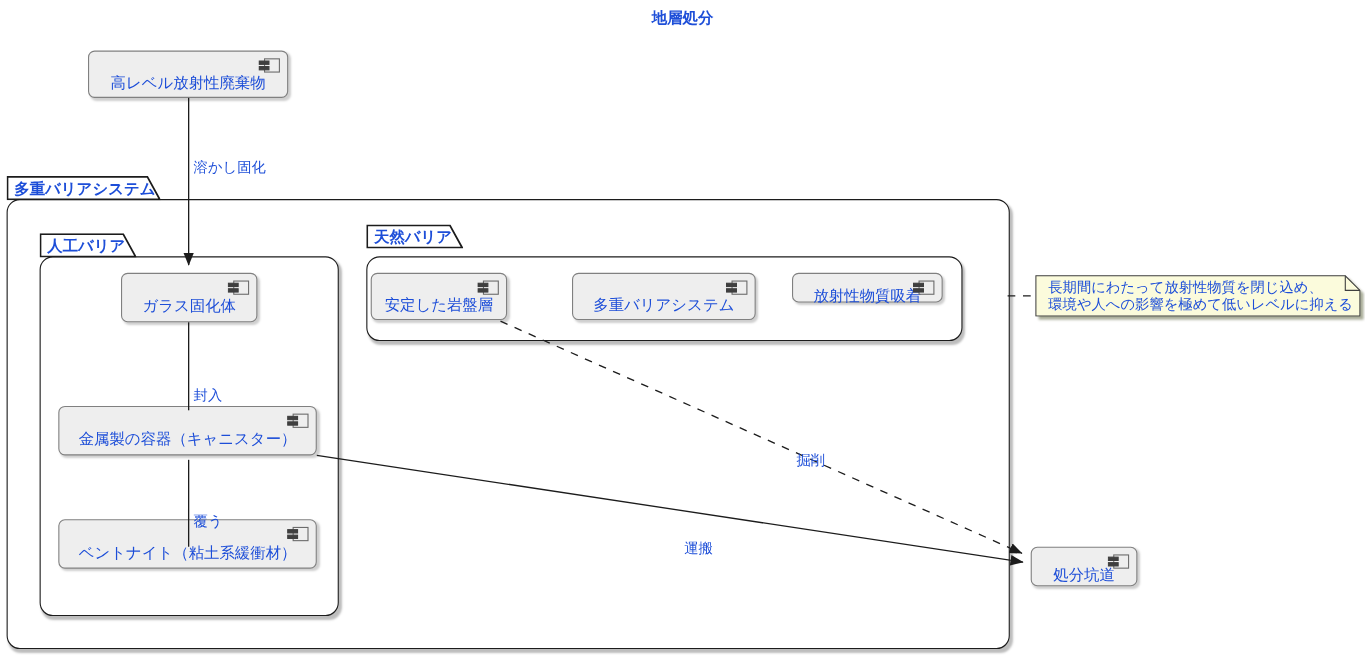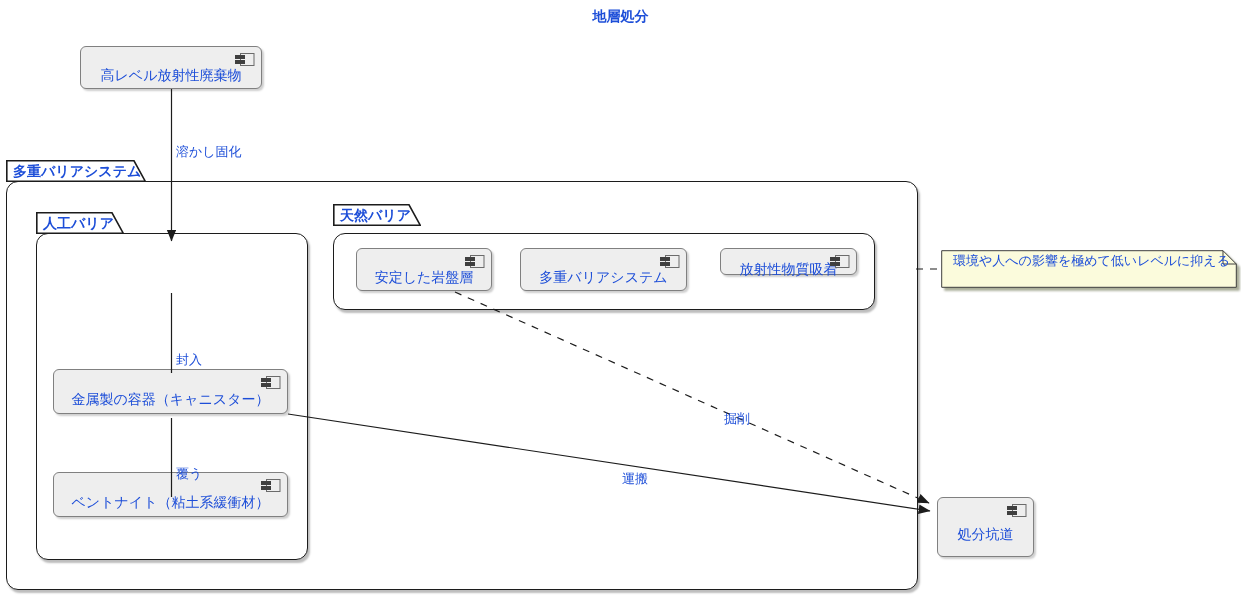--- a/index.html
+++ b/index.html
@@ -84,20 +84,30 @@
     <span class="cicon">
       <svg width="20" height="15">
           <rect x="5.5" y="1.5" width="13.5" height="12" fill="none" stroke="#6b6b6b"></rect>
           <rect x="0.5" y="3.5" width="9" height="3" fill="#3f3f3f" stroke="#3f3f3f"></rect>
           <rect x="0.5" y="8.5" width="9" height="3" fill="#3f3f3f" stroke="#3f3f3f"></rect>
         </svg>
     </span>
     <span>高レベル放射性廃棄物</span>
   </div>
 
+  <div class="node" style="left:110px;top:248px;width:124px;height:45px">
+    <span class="cicon">
+      <svg width="20" height="15">
+          <rect x="5.5" y="1.5" width="13.5" height="12" fill="none" stroke="#6b6b6b"></rect>
+          <rect x="0.5" y="3.5" width="9" height="3" fill="#3f3f3f" stroke="#3f3f3f"></rect>
+          <rect x="0.5" y="8.5" width="9" height="3" fill="#3f3f3f" stroke="#3f3f3f"></rect>
+        </svg>
+    </span>
+    <span>ガラス固化体</span>
+  </div>
 
   <div class="node" style="left:53px;top:369px;width:235px;height:45px">
     <span class="cicon">
       <svg width="20" height="15">
           <rect x="5.5" y="1.5" width="13.5" height="12" fill="none" stroke="#6b6b6b"></rect>
           <rect x="0.5" y="3.5" width="9" height="3" fill="#3f3f3f" stroke="#3f3f3f"></rect>
           <rect x="0.5" y="8.5" width="9" height="3" fill="#3f3f3f" stroke="#3f3f3f"></rect>
         </svg>
     </span>
     <span>金属製の容器（キャニスター）</span>
@@ -107,21 +117,21 @@
     <span class="cicon">
       <svg width="20" height="15">
           <rect x="5.5" y="1.5" width="13.5" height="12" fill="none" stroke="#6b6b6b"></rect>
           <rect x="0.5" y="3.5" width="9" height="3" fill="#3f3f3f" stroke="#3f3f3f"></rect>
           <rect x="0.5" y="8.5" width="9" height="3" fill="#3f3f3f" stroke="#3f3f3f"></rect>
         </svg>
     </span>
     <span>ベントナイト（粘土系緩衝材）</span>
   </div>
 
-  <div class="node" style="left:356px;top:248px;width:136px;height:43px">
+  <div class="node" style="left:337px;top:248px;width:124px;height:43px">
     <span class="cicon">
       <svg width="20" height="15">
           <rect x="5.5" y="1.5" width="13.5" height="12" fill="none" stroke="#6b6b6b"></rect>
           <rect x="0.5" y="3.5" width="9" height="3" fill="#3f3f3f" stroke="#3f3f3f"></rect>
           <rect x="0.5" y="8.5" width="9" height="3" fill="#3f3f3f" stroke="#3f3f3f"></rect>
         </svg>
     </span>
     <span>安定した岩盤層</span>
   </div>
 
@@ -140,37 +150,38 @@
     <span class="cicon">
       <svg width="20" height="15">
           <rect x="5.5" y="1.5" width="13.5" height="12" fill="none" stroke="#6b6b6b"></rect>
           <rect x="0.5" y="3.5" width="9" height="3" fill="#3f3f3f" stroke="#3f3f3f"></rect>
           <rect x="0.5" y="8.5" width="9" height="3" fill="#3f3f3f" stroke="#3f3f3f"></rect>
         </svg>
     </span>
     <span>放射性物質吸着</span>
   </div>
 
-  <div class="node" style="left:937px;top:497px;width:97px;height:60px">
+  <div class="node" style="left:937px;top:497px;width:97px;height:36px">
     <span class="cicon">
       <svg width="20" height="15">
           <rect x="5.5" y="1.5" width="13.5" height="12" fill="none" stroke="#6b6b6b"></rect>
           <rect x="0.5" y="3.5" width="9" height="3" fill="#3f3f3f" stroke="#3f3f3f"></rect>
           <rect x="0.5" y="8.5" width="9" height="3" fill="#3f3f3f" stroke="#3f3f3f"></rect>
         </svg>
     </span>
     <span>処分坑道</span>
   </div>
 
   <div class="note" style="left:941px;top:250px;width:296px;height:38px">
     <svg width="296" height="38">
       <path d="M0.7,0.7 L282,0.7 L295.3,14 L295.3,37.3 L0.7,37.3 Z" fill="#FBFBDC" stroke="#3F3F3F" stroke-width="1"></path>
       <path d="M282,0.7 L282,14 L295.3,14" fill="none" stroke="#3F3F3F" stroke-width="1"></path>
     </svg>
     <div class="note-text">
+      <div>長期間にわたって放射性物質を閉じ込め、</div>
       <div>環境や人への影響を極めて低いレベルに抑える</div>
     </div>
   </div>
 
   <svg class="overlay" width="1241" height="596">
     <defs>
       <marker id="arr" markerWidth="11" markerHeight="9" refX="9.5" refY="4" orient="auto">
         <path d="M0,0 L10,4 L0,8 Z" fill="#1c1c1c"></path>
       </marker>
     </defs>
@@ -179,15 +190,15 @@
     <line x1="171.5" y1="418" x2="171.5" y2="497"></line>
     <line x1="288" y1="414" x2="930" y2="511" marker-end="url(#arr)"></line>
     <line x1="455" y1="292" x2="929" y2="503" class="dashed" marker-end="url(#arr)"></line>
     <line x1="916" y1="269" x2="941" y2="269" class="dashed"></line>
   </svg>
 
   <div class="edge-label" style="left:176px;top:119px">溶かし固化</div>
   <div class="edge-label" style="left:176px;top:327px">封入</div>
   <div class="edge-label" style="left:176px;top:441px">覆う</div>
   <div class="edge-label" style="left:724px;top:386px">掘削</div>
-  <div class="edge-label" style="left:622px;top:446px">運搬</div>
+  <div class="edge-label" style="left:622px;top:466px">運搬</div>
 
 </div>
 
 </body></html>

